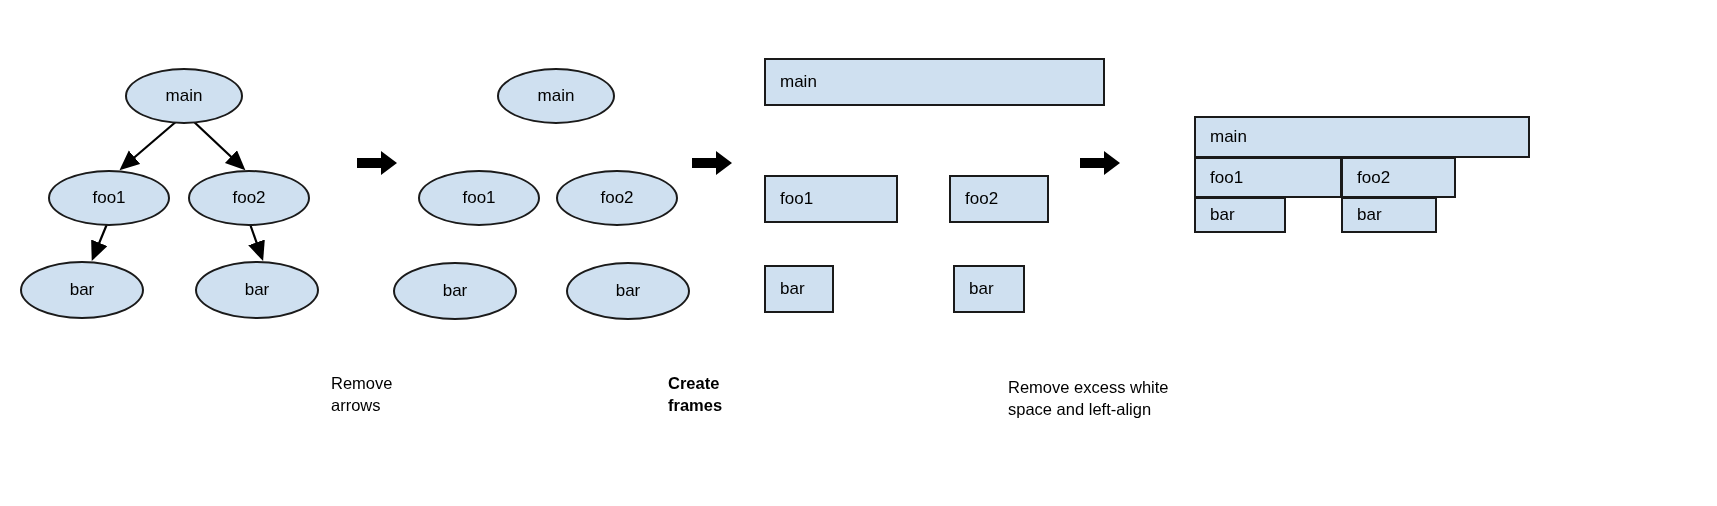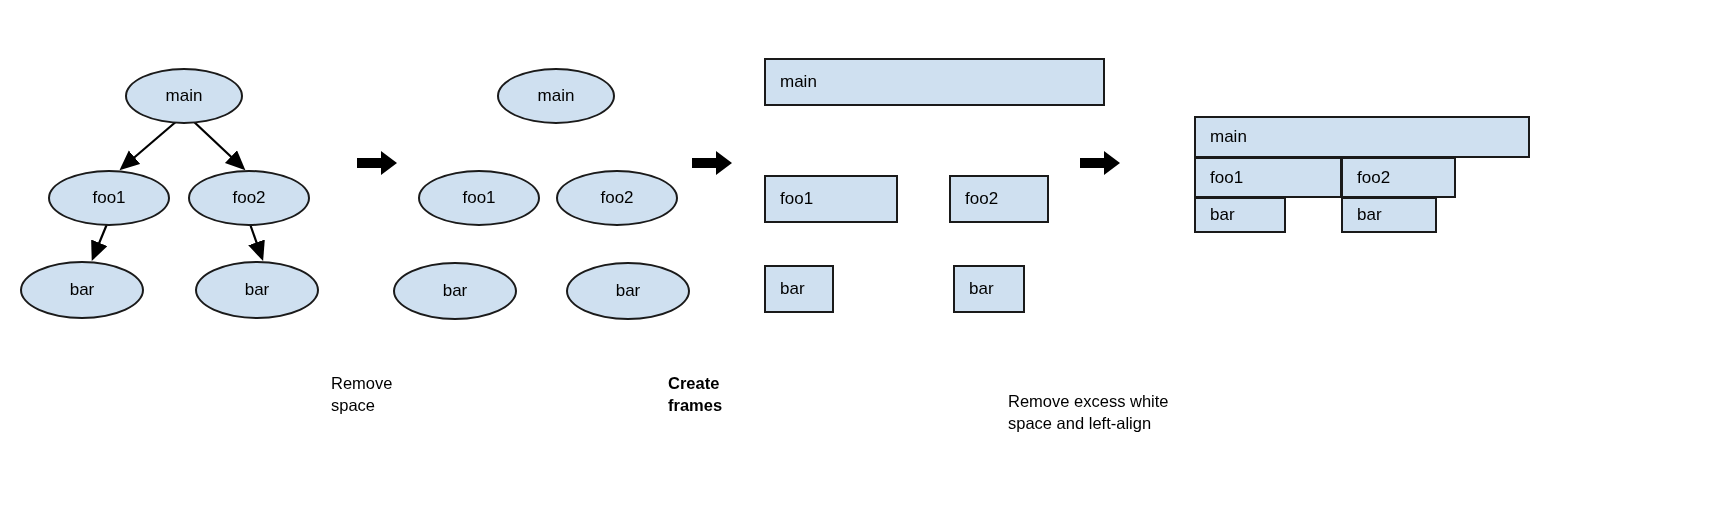--- a/index.html
+++ b/index.html
@@ -84,21 +84,21 @@
       <span>bar</span>
     </div>
   </div>
 
   <div class="step-arrow" style="left:357px;top:149px;">
     <svg width="40" height="28" viewBox="0 0 40 28">
       <path d="M0,9 L24,9 L24,2 L40,14 L24,26 L24,19 L0,19 z" fill="#000"></path>
     </svg>
   </div>
   <div class="caption" style="left:331px;top:372px;width:180px;">Remove
-space</div>
+arrows</div>
 
   <div>
     <div class="ellipse" style="left:497px;top:68px;width:118px;height:56px;">
       <span>main</span>
     </div>
 
     <div class="ellipse" style="left:418px;top:170px;width:122px;height:56px;">
       <span>foo1</span>
     </div>
 
@@ -143,21 +143,21 @@
     <div class="rect" style="left:953px;top:265px;width:72px;height:48px;">
       <span>bar</span>
     </div>
   </div>
 
   <div class="step-arrow" style="left:1080px;top:149px;">
     <svg width="40" height="28" viewBox="0 0 40 28">
       <path d="M0,9 L24,9 L24,2 L40,14 L24,26 L24,19 L0,19 z" fill="#000"></path>
     </svg>
   </div>
-  <div class="caption" style="left:1008px;top:390px;width:260px;">Remove excess white
+  <div class="caption" style="left:1008px;top:376px;width:260px;">Remove excess white
 space and left-align</div>
 
   <div>
     <div class="rect" style="left:1194px;top:116px;width:336px;height:42px;">
       <span>main</span>
     </div>
 
     <div class="rect" style="left:1194px;top:157px;width:148px;height:41px;">
       <span>foo1</span>
     </div>

